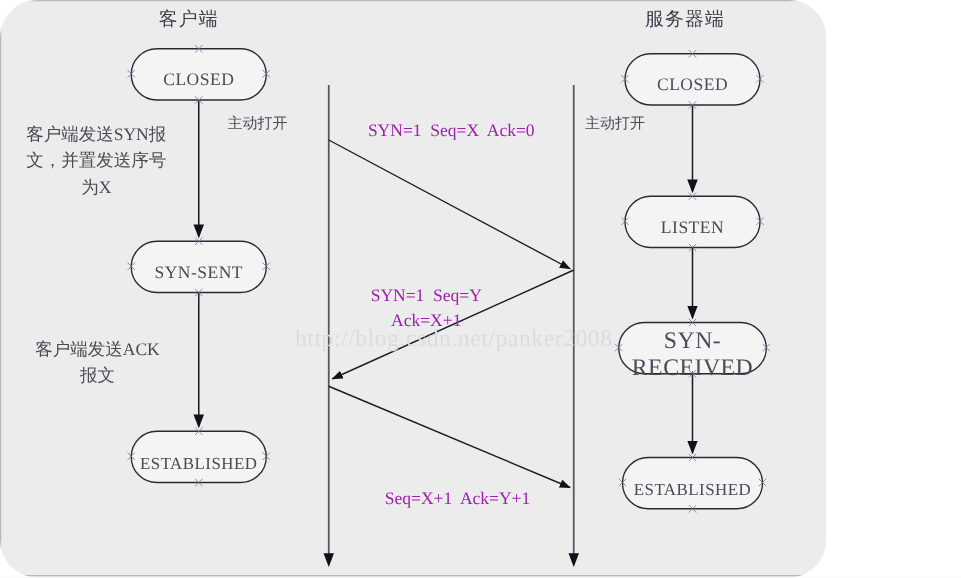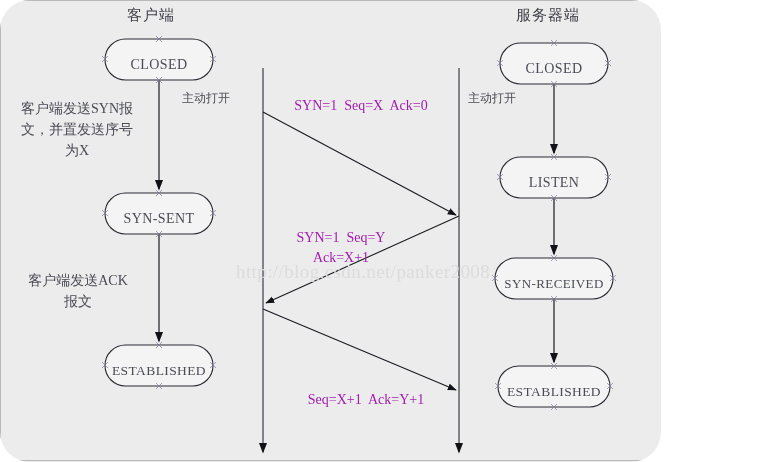--- a/index.html
+++ b/index.html
@@ -200,21 +200,21 @@
     <span class="state-label" style="font-size:13.5px;">ESTABLISHED</span>
   </div>
 
   <div class="state-label-wrap" style="left:500px; top:43px; width:108px; height:41px;">
     <span class="state-label">CLOSED</span>
   </div>
   <div class="state-label-wrap" style="left:500px; top:157px; width:108px; height:41px;">
     <span class="state-label">LISTEN</span>
   </div>
   <div class="state-label-wrap" style="left:495px; top:258px; width:118px; height:41px;">
-    <span class="state-label" style="font-size:13px;">SYN-RECEIVED</span>
+    <span class="state-label" style="font-size:19px;">SYN-RECEIVED</span>
   </div>
   <div class="state-label-wrap" style="left:498px; top:366px; width:112px; height:41px;">
     <span class="state-label" style="font-size:13.5px;">ESTABLISHED</span>
   </div>
 
   <div class="txt open-label" style="left:182px; top:90px;">主动打开</div>
   <div class="txt open-label" style="left:468px; top:90px;">主动打开</div>
 
   <div class="txt side-note" style="left:8px; top:270px; width:140px;">客户端发送ACK
 报文</div>

